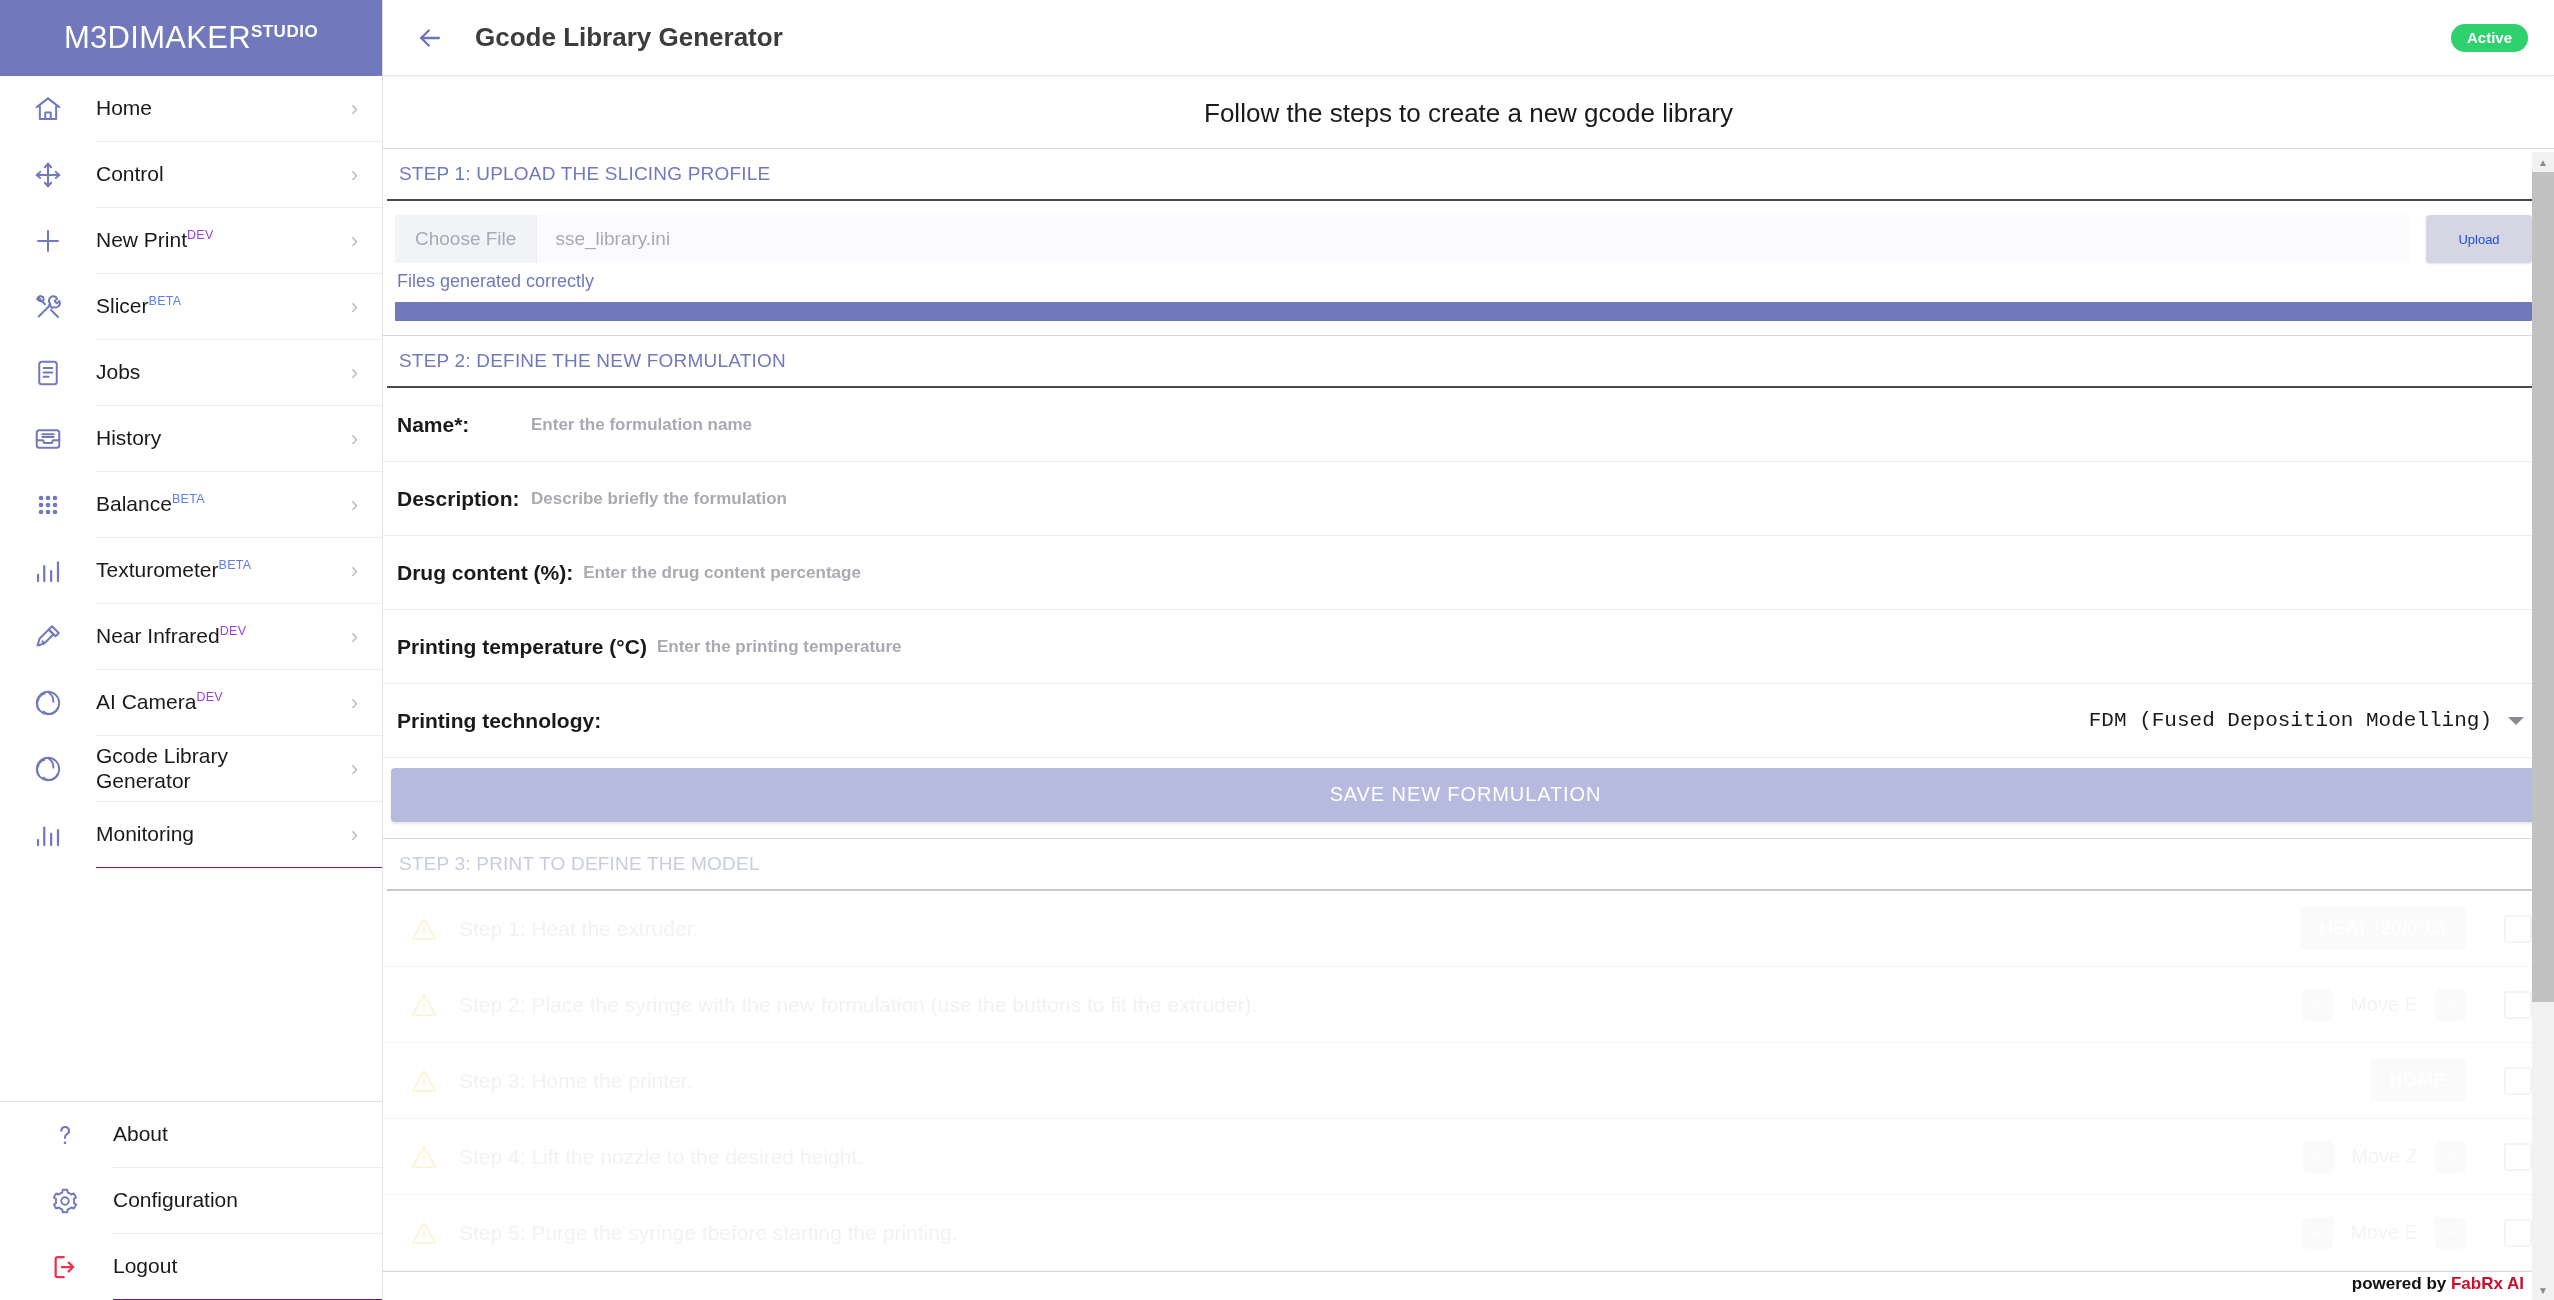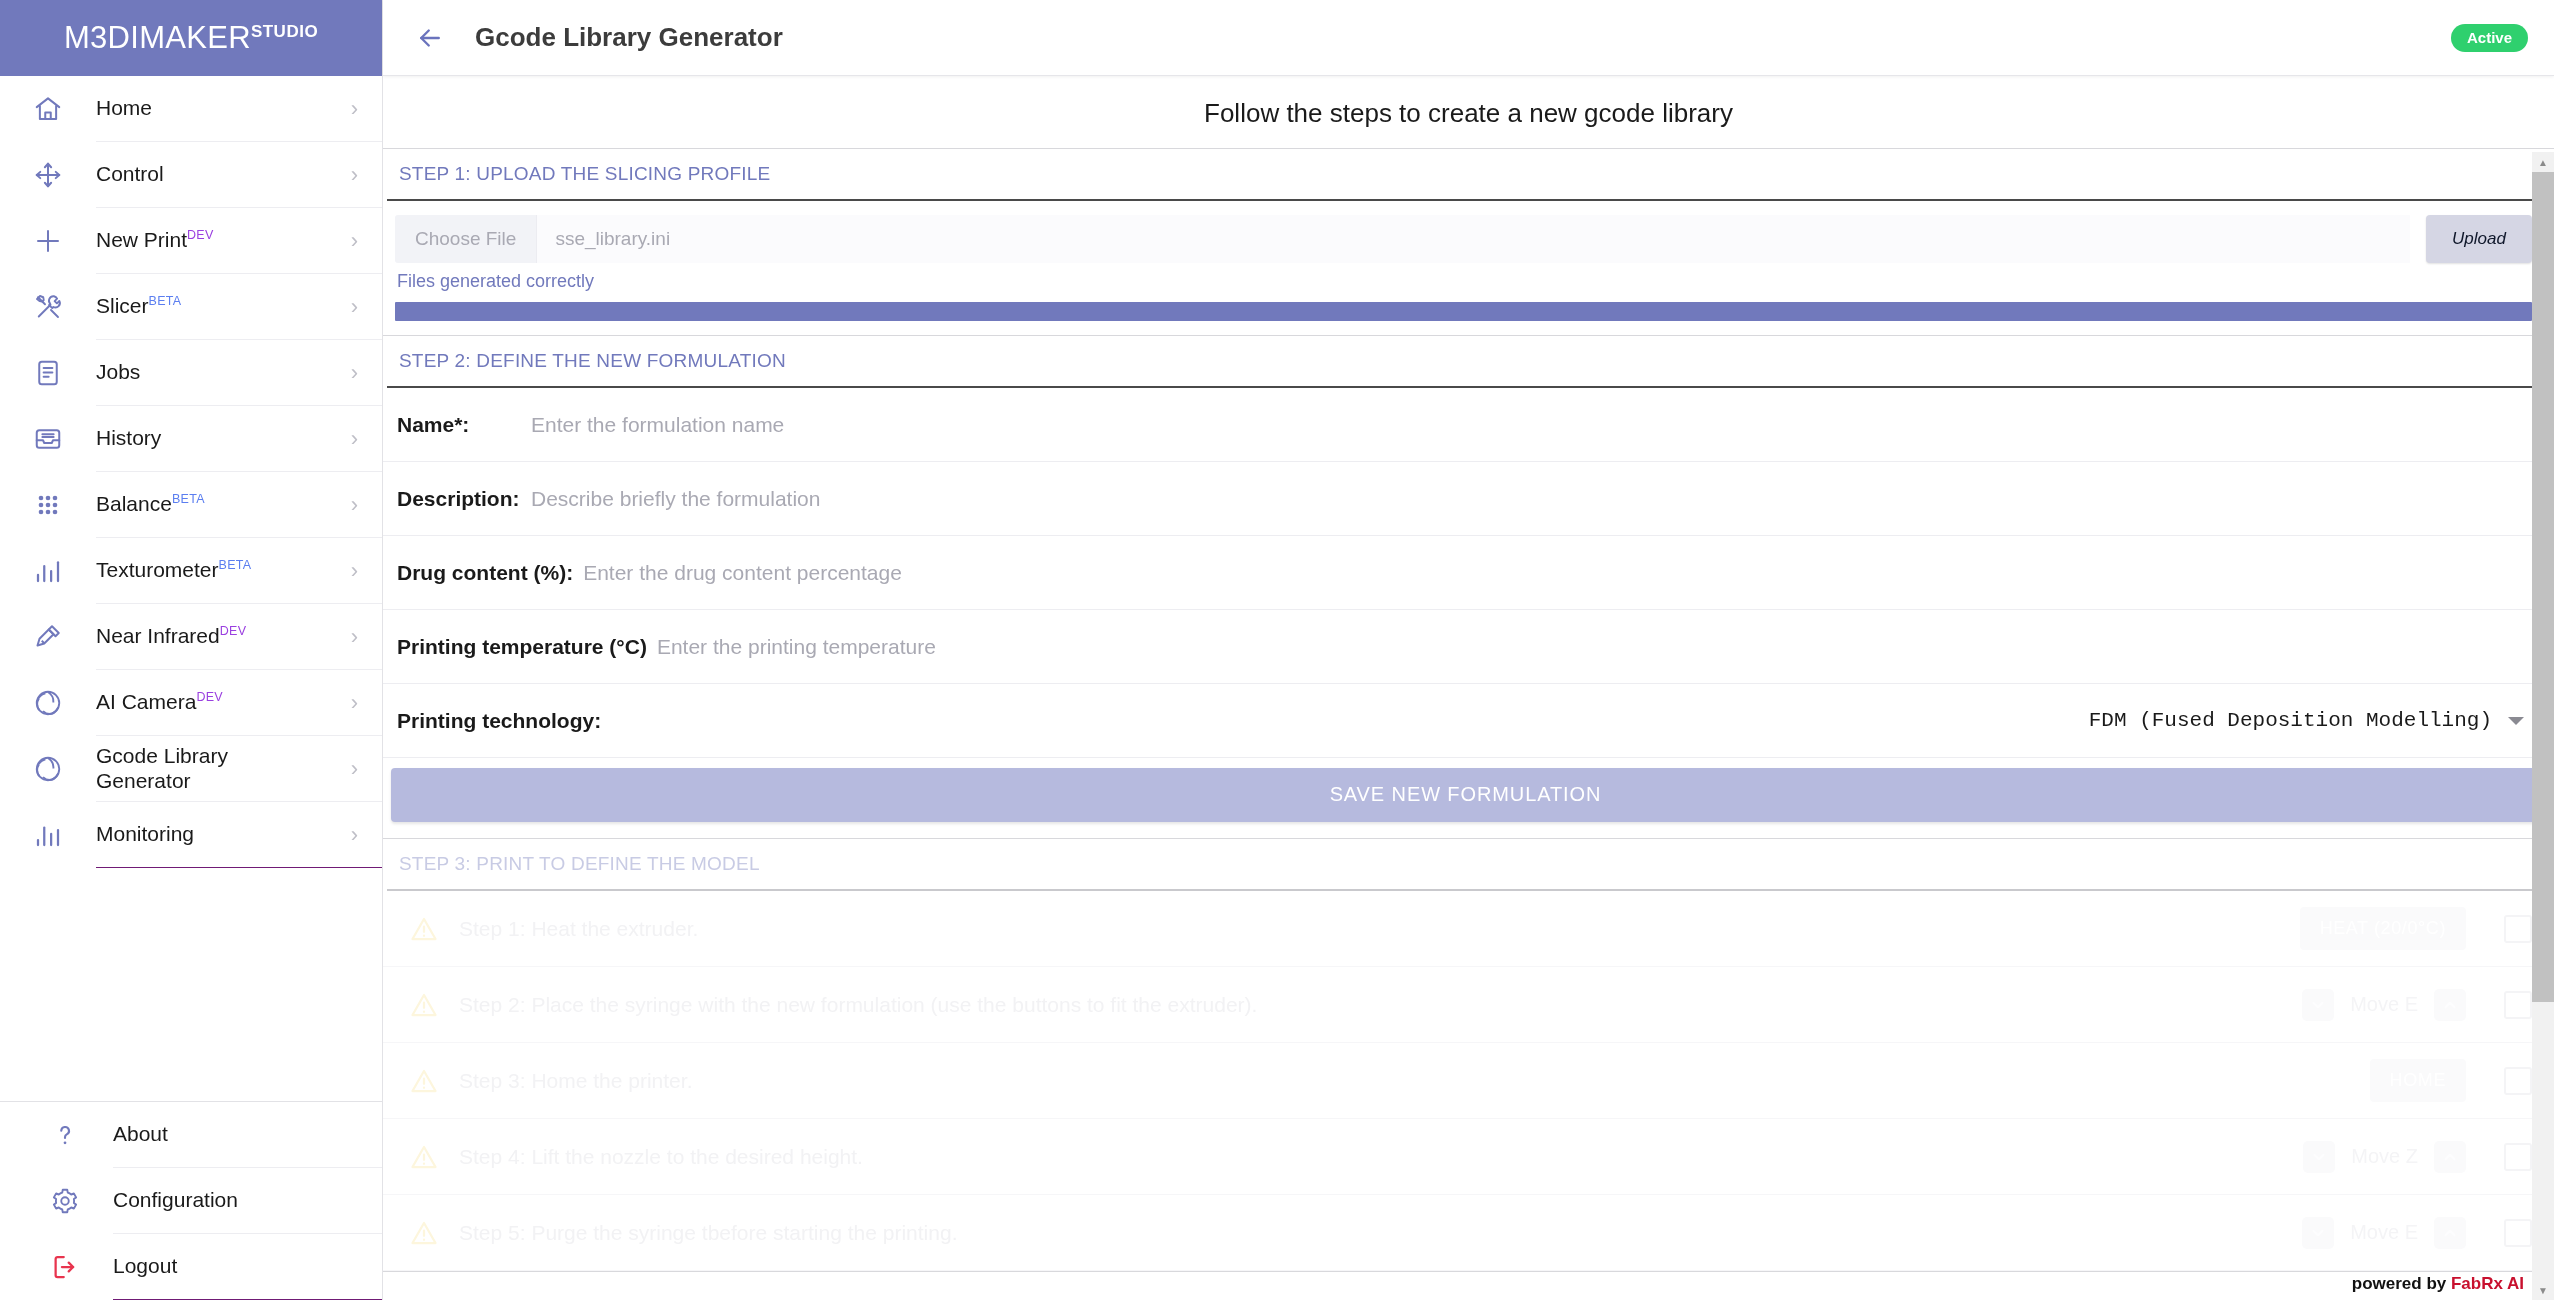--- a/index.html
+++ b/index.html
@@ -214,29 +214,28 @@
     padding-left: 18px;
     color: #a9a9b3;
     font-size: 19px;
     flex: 1 1 auto;
     background: #fbfbfd;
   }
   .upload-btn {
     width: 106px;
     flex: 0 0 106px;
     background: #d5d6e4;
-    color: #0f172a;
-    font-size: 17px;
+    color: #1d4ed8;
+    font-size: 13px;
     display: flex;
     align-items: center;
     justify-content: center;
     border-radius: 4px;
     cursor: pointer;
     box-shadow: 0 1px 2px rgba(0,0,0,.12);
-    font-style: italic;
   }
   .files-ok {
     color: #7179bc;
     font-size: 18px;
     padding: 8px 0 10px 2px;
   }
   .progress-track {
     height: 19px;
     background: #7179bc;
     width: 100%;
@@ -255,26 +254,27 @@
   .form-row:last-of-type { border-bottom: 1px solid #ededf1; }
   .form-label {
     font-size: 21px;
     font-weight: bold;
     color: #1a1a1a;
     white-space: nowrap;
   }
   .form-field {
     flex: 1 1 auto;
     margin-left: 10px;
-    font-size: 21px;
+    font-size: 17px;
     color: #a9a9b3;
     border: none;
     outline: none;
     background: transparent;
     font-family: "Liberation Sans", sans-serif;
+    font-weight: bold;
   }
   .form-field::placeholder { color: #a9a9b3; }
   .name-label  { width: 124px; }
   .desc-label  { width: 124px; }
   .select-wrap {
     flex: 1 1 auto;
     display: flex;
     align-items: center;
     justify-content: flex-end;
     gap: 16px;

